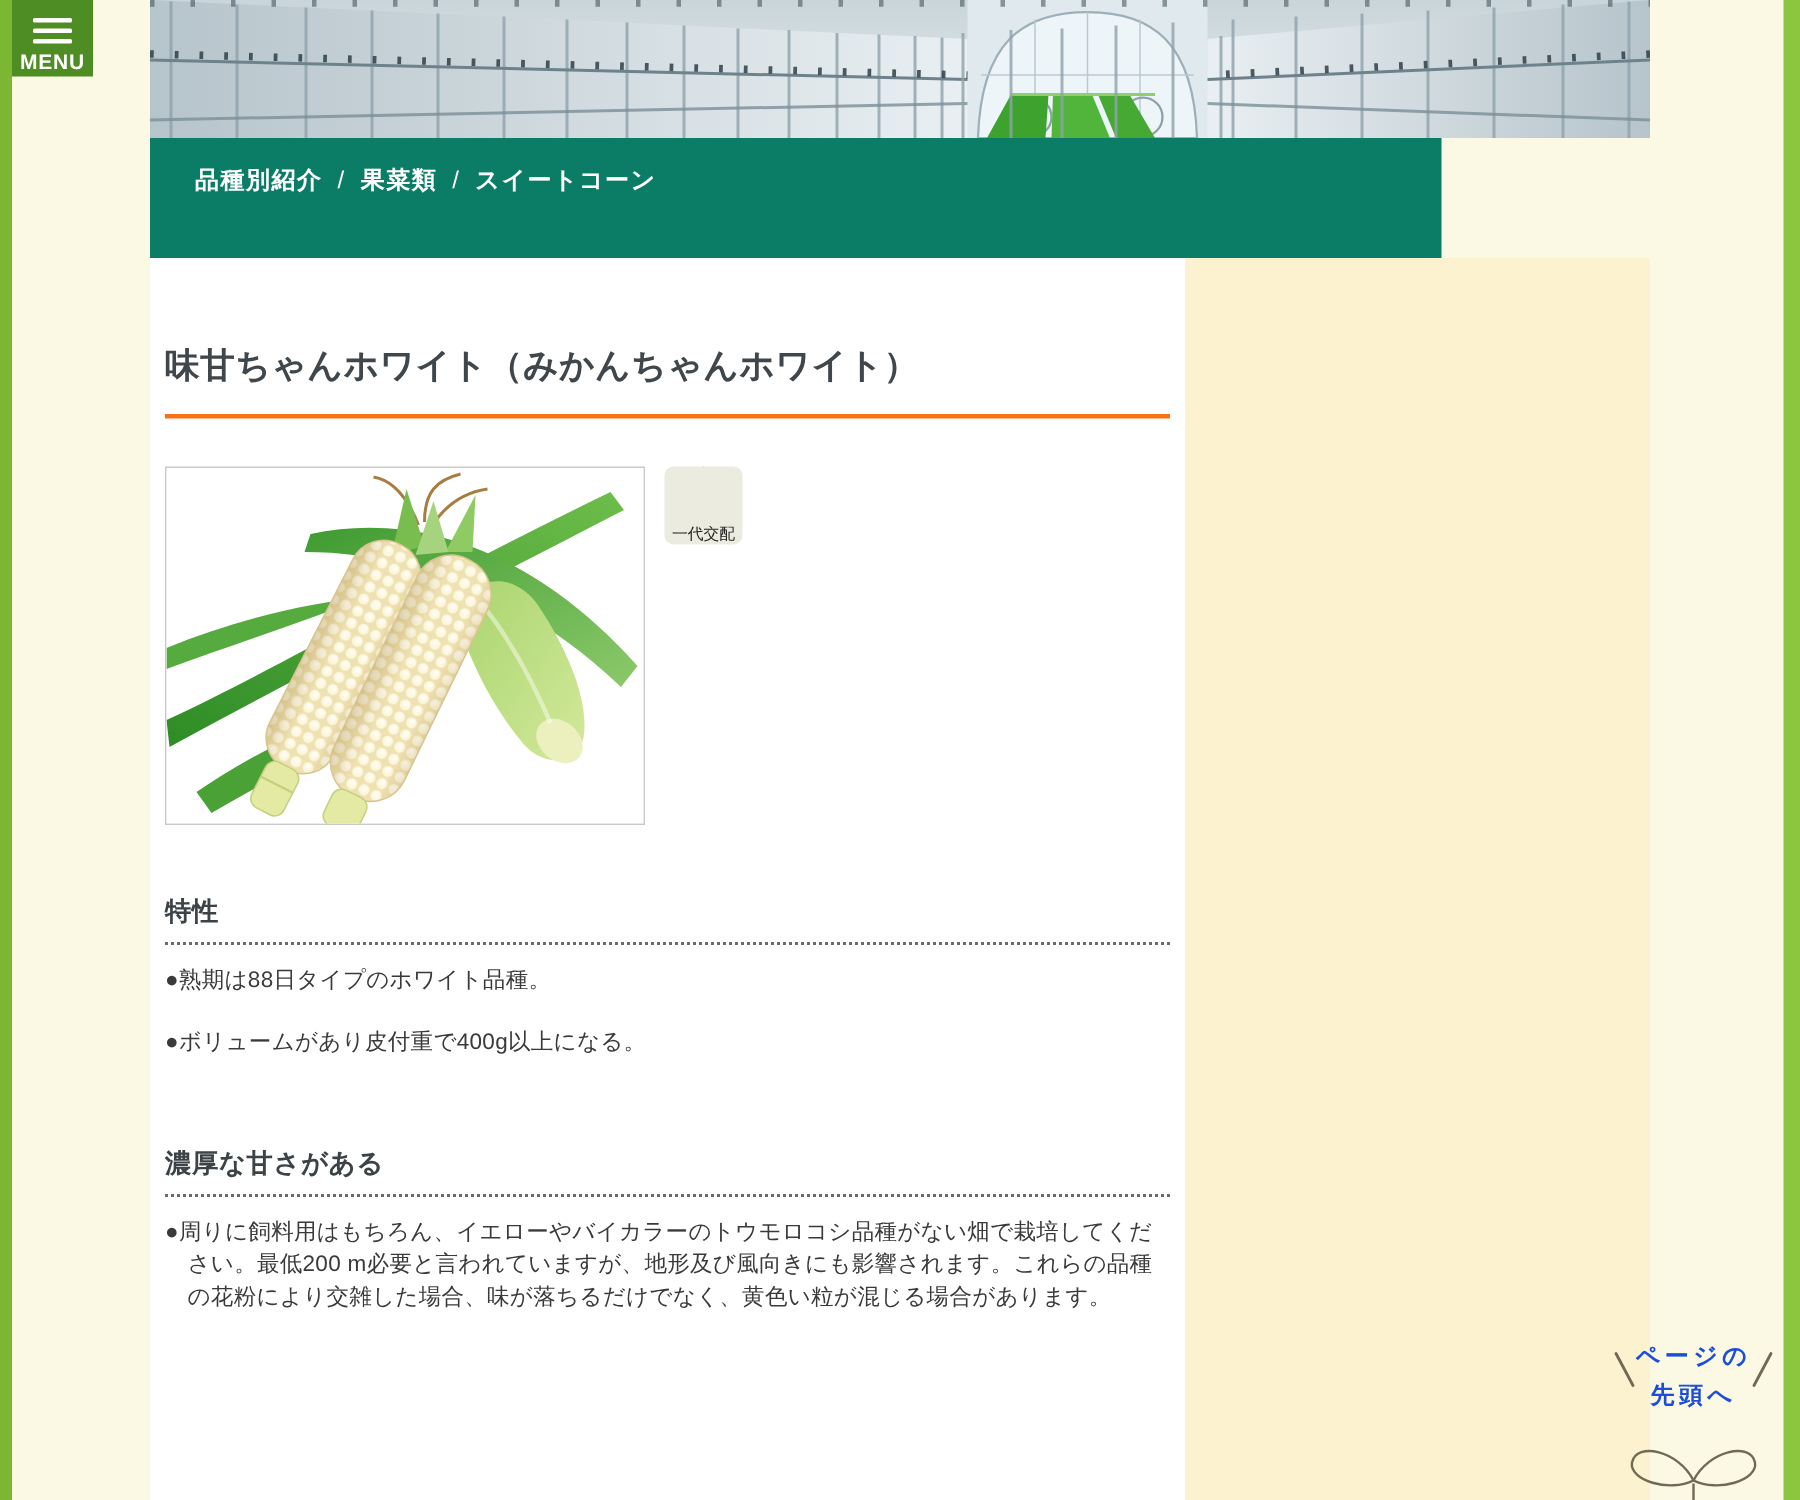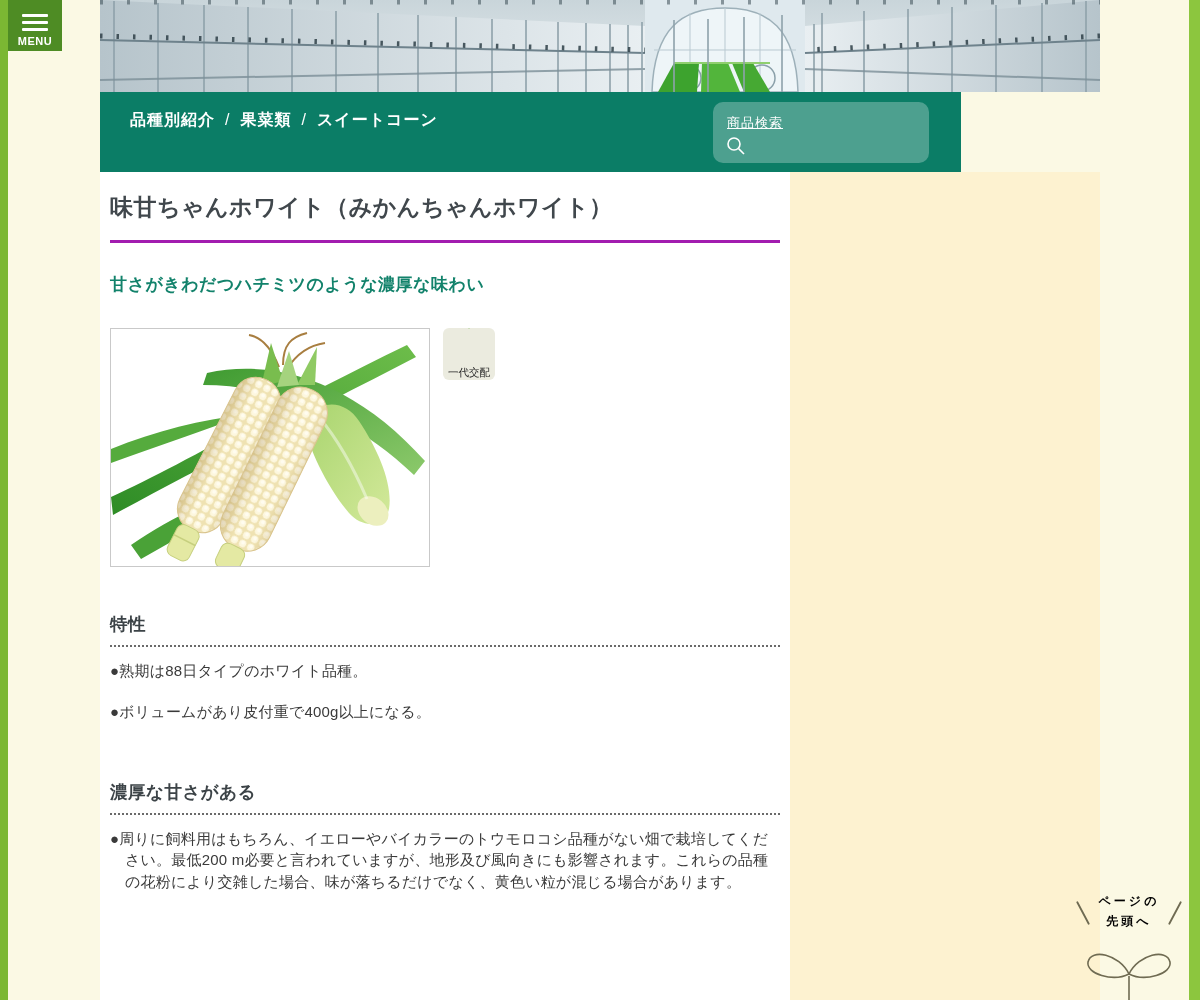--- a/index.html
+++ b/index.html
@@ -7,21 +7,21 @@
   .stage{position:relative;width:1200px;height:1000px;overflow:hidden;background:#fbf9e4;}
 
   
   .edge-left{position:absolute;left:0;top:0;width:8px;height:1000px;background:#7bb733;}
   .edge-right{position:absolute;left:1189px;top:0;width:11px;height:1000px;background:#8cc63e;}
 
   
   .menu-btn{position:absolute;left:8px;top:0;width:54px;height:51px;background:#4e8c24;border:none;cursor:pointer;padding:0;z-index:30;}
   .menu-bars{width:26px;margin:9px auto 4px;}
   .menu-bars div{height:3px;background:#fff;margin-bottom:4px;border-radius:1px;}
-  .menu-label{color:#fff;font-size:11px;font-weight:bold;letter-spacing:.5px;text-align:center;display:block;}
+  .menu-label{color:#fff;font-size:14px;font-weight:bold;letter-spacing:.5px;text-align:center;display:block;}
 
   
   .page{position:absolute;left:100px;top:0;width:1000px;height:1000px;overflow:hidden;}
 
   
   .banner{position:relative;width:1000px;height:92px;overflow:hidden;}
   .banner svg{display:block;}
 
   
   .greenbar{position:relative;width:861px;height:80px;background:#0b7d66;}
@@ -30,41 +30,41 @@
   .breadcrumb a{color:#fff;text-decoration:none;cursor:pointer;}
   .searchbox{position:absolute;right:32px;top:10px;width:216px;height:61px;border-radius:10px;background:rgba(255,255,255,0.27);cursor:pointer;}
   .searchbox .lbl{position:absolute;left:14px;top:12px;color:#fff;font-size:13px;text-decoration:underline;letter-spacing:1px;}
   .searchbox svg{position:absolute;left:13px;top:34px;}
 
   
   .content-row{display:flex;width:1000px;min-height:828px;}
   .card{width:670px;background:#fff;padding:0 10px;box-sizing:content-box;}
   .side-cream{width:310px;background:#fdf2d0;}
 
-  .page-title{margin:0;padding-top:20px;padding-bottom:17px;border-bottom:3px solid #a21caf;
+  .page-title{margin:0;padding-top:56px;padding-bottom:17px;border-bottom:3px solid #f97316;
     font-size:23px;font-weight:bold;color:#40474c;letter-spacing:.5px;}
   .catch{margin:0;padding-top:30px;font-size:17px;font-weight:bold;color:#12826b;letter-spacing:.5px;}
 
   .media-row{display:flex;align-items:flex-start;gap:13px;margin-top:32px;}
   .product-img{width:318px;height:237px;border:1px solid #c9c9c9;background:#fff;box-sizing:content-box;}
   .product-img svg{display:block;}
   .badge{width:52px;height:52px;border-radius:6px;background:#ebebdf;display:flex;flex-direction:column;align-items:center;justify-content:center;gap:35px;}
   .badge-label{font-size:10.5px;color:#222;margin-top:2px;letter-spacing:0;}
 
   .sec-heading{margin:0;font-size:17.5px;font-weight:bold;color:#3c4347;padding-bottom:9px;
     border-bottom:2px dotted #6a6a6a;letter-spacing:.5px;}
   .sec-feature{margin-top:45px;}
   .sec-cultivation{margin-top:57px;}
   .bullets{margin-top:13px;}
   .bullets p{margin:0 0 19px;font-size:15px;line-height:1.45;color:#3a3a3a;
     padding-left:15px;text-indent:-15px;letter-spacing:.2px;}
 
   
   .backtotop{position:absolute;left:1080px;top:892px;width:98px;text-align:center;z-index:20;cursor:pointer;}
-  .btt-line{display:block;color:#000000;font-size:12px;font-weight:bold;letter-spacing:3px;line-height:1.65;}
+  .btt-line{display:block;color:#1d4ed8;font-size:16px;font-weight:bold;letter-spacing:3px;line-height:1.65;}
   .btt-slash{position:absolute;width:2px;height:26px;background:#6f6b52;border-radius:1px;}
   .btt-slash.l{left:2px;top:8px;transform:rotate(-28deg);}
   .btt-slash.r{right:2px;top:8px;transform:rotate(28deg);}
   .btt-sprout{margin-top:8px;}
 </style>
 </head>
 <body>
 
 <div class="stage">
 
@@ -124,33 +124,25 @@
         <path d="M1000,80 L705,69" stroke="#7c8f98" stroke-width="2" opacity="0.8"></path>
 
         <path d="M0,2 L1000,2" stroke="#3c4e56" stroke-width="5" stroke-dasharray="3 24" opacity="0.55"></path>
       </svg>
     </div>
 
     <div class="greenbar">
       <nav class="breadcrumb">
         <a>品種別紹介</a><span class="sep">/</span><a>果菜類</a><span class="sep">/</span><a>スイートコーン</a>
       </nav>
-      <div class="searchbox">
-        <span class="lbl">商品検索</span>
-        <svg width="20" height="20" viewBox="0 0 20 20">
-          <circle cx="8" cy="8" r="6" fill="none" stroke="#fff" stroke-width="1.6"></circle>
-          <line x1="12.6" y1="12.6" x2="18" y2="18" stroke="#fff" stroke-width="1.6"></line>
-        </svg>
-      </div>
     </div>
 
     <div class="content-row">
       <main class="card">
         <h1 class="page-title">味甘ちゃんホワイト（みかんちゃんホワイト）</h1>
-        <p class="catch">甘さがきわだつハチミツのような濃厚な味わい</p>
 
         <div class="media-row">
 
           <div class="product-img">
             <svg width="318" height="237" viewBox="0 0 318 237">
               <defs>
                 <pattern id="pKern" width="9" height="9" patternUnits="userSpaceOnUse">
                   <rect width="9" height="9" fill="#efe2b2"></rect>
                   <circle cx="4.5" cy="4.5" r="3.7" fill="#fdf7de"></circle>
                   <circle cx="4.5" cy="3.6" r="2" fill="#fffcef"></circle>

